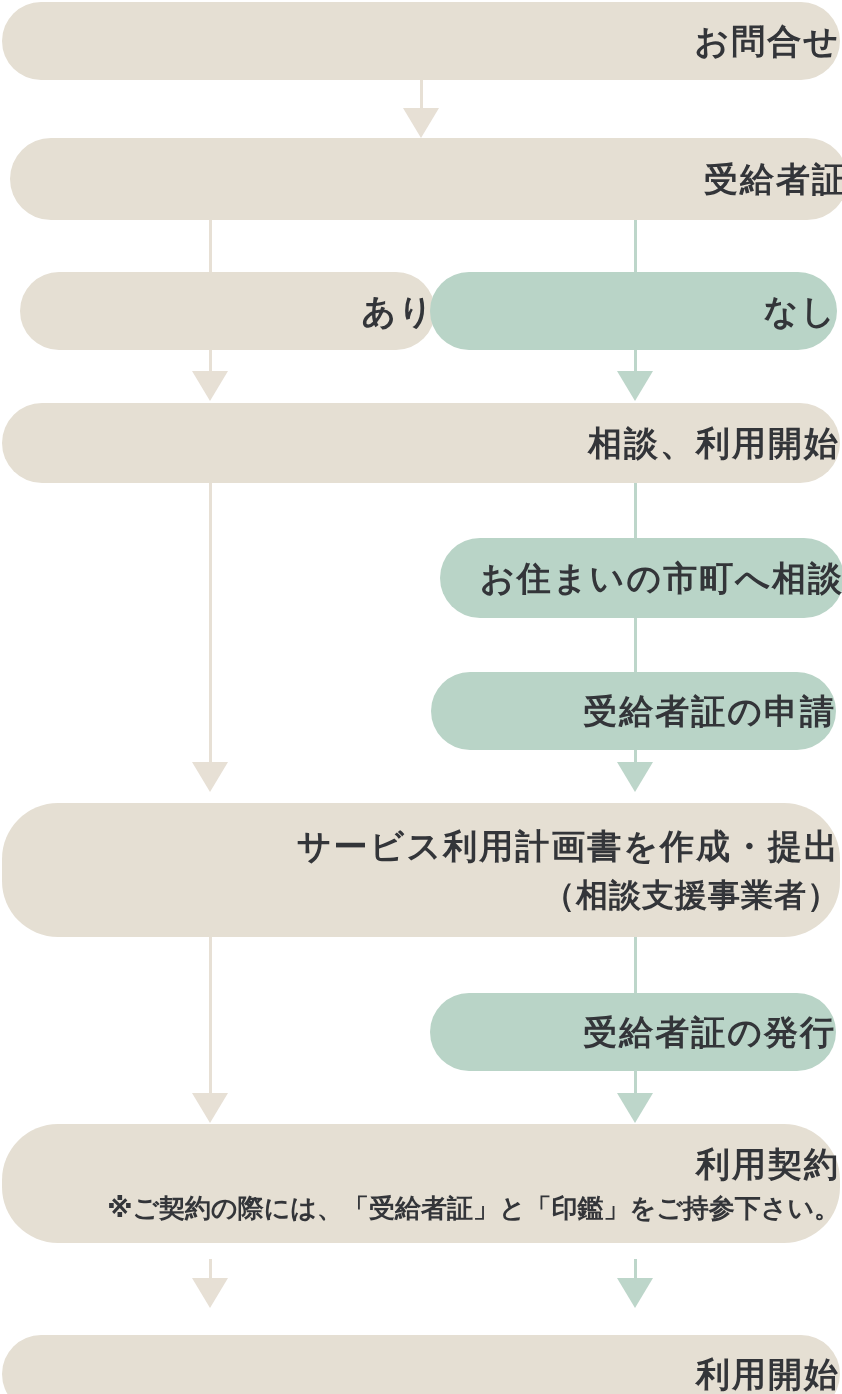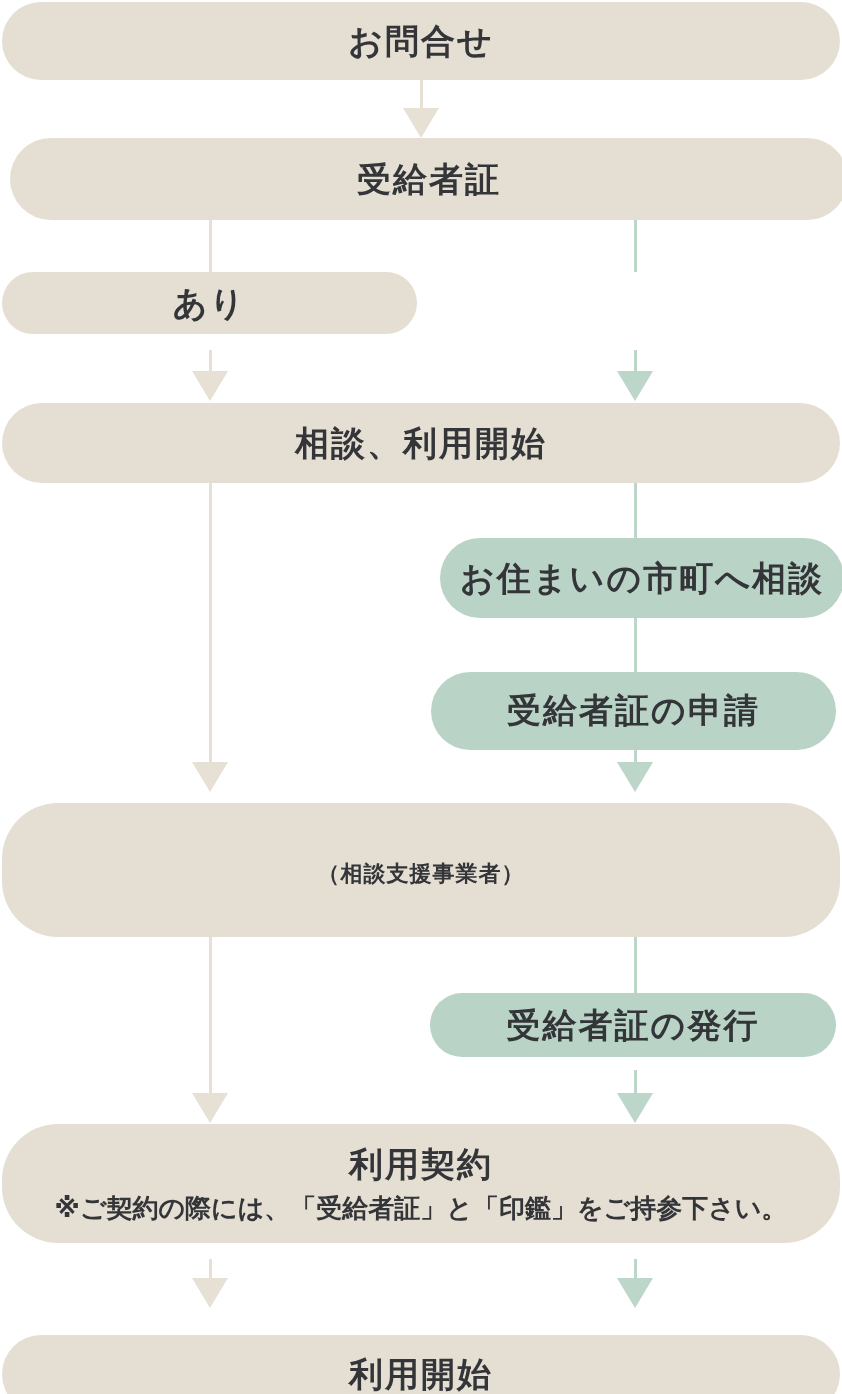--- a/index.html
+++ b/index.html
@@ -21,52 +21,52 @@
     height:1394px;
     margin:0 auto;
     background:var(--background);
     overflow:hidden;
   }
   .pill{
     position:absolute;
     border-radius:41px;
     display:flex;
     flex-direction:column;
-    align-items:center;
+    align-items:flex-end;
     justify-content:center;
     text-align:center;
     box-sizing:border-box;
   }
   .pill.beige{background:var(--beige);}
   .pill.green{background:var(--green);}
   .lbl{color:var(--text);font-weight:700;line-height:1.25;white-space:nowrap;}
   .lbl.main{font-size:34px;letter-spacing:2px;}
-  .lbl.sub{font-size:22px;letter-spacing:1px;margin-top:7px;}
+  .lbl.sub{font-size:32px;letter-spacing:1px;margin-top:7px;}
   .lbl.note{font-size:26px;letter-spacing:0;margin-top:6px;}
   .shaft{position:absolute;width:3px;}
   .shaft.beige{background:var(--beige-arrow);}
   .shaft.green{background:var(--green-arrow);}
   .head{
     position:absolute;width:0;height:0;
     border-left:18px solid transparent;
     border-right:18px solid transparent;
   }
   .head.beige{border-top:30px solid var(--beige-arrow);}
   .head.green{border-top:30px solid var(--green-arrow);}
 
   
   #p-inquiry    {left:2px;   top:2px;    width:838px; height:78px;}
   #p-certificate{left:10px;   top:138px;  width:838px; height:82px;}
-  #p-have       {left:2px;   top:272px;  width:415px; height:62px;}
+  #p-have       {left:20px;   top:272px;  width:415px; height:78px;}
   #p-nothave    {left:430px; top:272px;  width:407px; height:78px;}
   #p-consult    {left:2px;   top:403px;  width:838px; height:80px;}
   #p-city       {left:440px; top:538px;  width:404px; height:80px;}
-  #p-apply      {left:431px; top:672px;  width:405px; height:78px;font-family:Liberation Serif, serif;}
+  #p-apply      {left:431px; top:672px;  width:405px; height:78px;}
   #p-plan       {left:2px;   top:803px;  width:838px; height:134px; border-radius:56px;}
-  #p-issue      {left:430px; top:993px;  width:406px; height:64px;}
+  #p-issue      {left:430px; top:993px;  width:406px; height:78px;}
   #p-contract   {left:2px;   top:1124px; width:838px; height:119px; border-radius:56px;}
   #p-start      {left:2px;   top:1315px; width:838px; height:78px;margin-top:20px;}
 
   
   #s1 {left:420px; top:80px;   height:28px;}
   #h1 {left:403px; top:108px;}
   #s2 {left:209px; top:220px;  height:52px;}
   #s3 {left:634px; top:220px;  height:52px;}
   #s4 {left:209px; top:350px;  height:21px;}
   #h4 {left:192px; top:371px;}
@@ -98,34 +98,38 @@
   </div>
 
   <div class="pill beige" id="p-certificate">
     <span class="lbl main">受給者証</span>
   </div>
 
   <div class="pill beige" id="p-have">
     <span class="lbl main">あり</span>
   </div>
 
+  <div class="pill green" id="p-nothave">
+    <span class="lbl main">なし</span>
+  </div>
 
   <div class="pill beige" id="p-consult">
     <span class="lbl main">相談、利用開始</span>
   </div>
 
   <div class="pill green" id="p-city">
     <span class="lbl main">お住まいの市町へ相談</span>
   </div>
 
   <div class="pill green" id="p-apply">
     <span class="lbl main">受給者証の申請</span>
   </div>
 
   <div class="pill beige" id="p-plan">
+    <span class="lbl main">サービス利用計画書を作成・提出</span>
     <span class="lbl sub">（相談支援事業者）</span>
   </div>
 
   <div class="pill green" id="p-issue">
     <span class="lbl main">受給者証の発行</span>
   </div>
 
   <div class="pill beige" id="p-contract">
     <span class="lbl main">利用契約</span>
     <span class="lbl note">※ご契約の際には、「受給者証」と「印鑑」をご持参下さい。</span>

